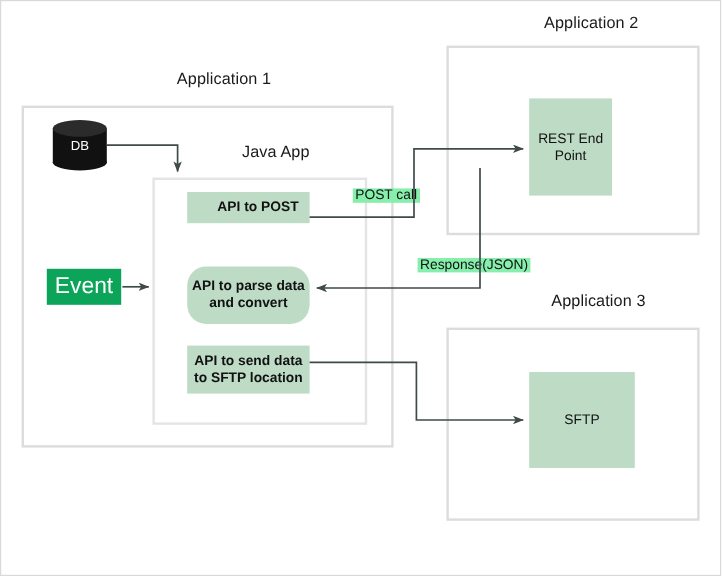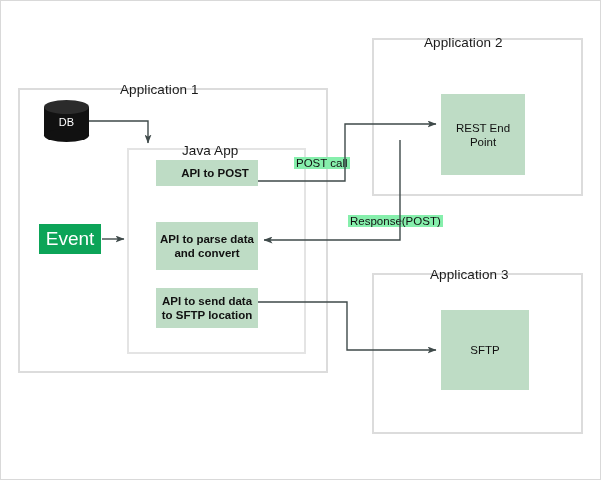--- a/index.html
+++ b/index.html
@@ -37,23 +37,22 @@
     box-sizing: border-box;
     background: transparent;
   }
 
   
   .title-label {
     position: absolute;
     font-size: 13.5px;
     color: #1a1a1a;
     white-space: nowrap;
-    text-align: left;
+    text-align: right;
     letter-spacing: 0.1px;
-    margin-top: 24px;
   }
 
   
   .node {
     position: absolute;
     background: #bedcc5;
     display: flex;
     align-items: center;
     justify-content: center;
     text-align: center;
@@ -173,39 +172,39 @@
   </div>
 
   <div class="event-node" style="left:39px; top:224px; width:62px; height:30px;">
     <span>Event</span>
   </div>
 
   <div class="node" style="left:156px; top:160px; width:102px; height:26px;padding-left:20px;">
     <span>API to POST</span>
   </div>
 
-  <div class="node" style="left:156px; top:222px; width:102px; height:48px;">
+  <div class="node" style="left:156px; top:222px; width:102px; height:48px;border-radius:16px;">
     <span>API to parse data and convert</span>
   </div>
 
   <div class="node" style="left:156px; top:288px; width:102px; height:40px;">
     <span>API to send data to SFTP location</span>
   </div>
 
-  <div class="node plain" style="left:441px; top:82px; width:84px; height:81px;margin-top:12px;">
+  <div class="node plain" style="left:441px; top:82px; width:69px; height:81px;">
     <span>REST End Point</span>
   </div>
 
   <div class="node plain" style="left:441px; top:310px; width:88px; height:80px;text-align:center;">
     <span>SFTP</span>
   </div>
 
   <div class="edge-label" style="left:294px; top:157px;">POST call</div>
 
-  <div class="edge-label" style="left:348px; top:215px;">Response(POST)</div>
+  <div class="edge-label" style="left:348px; top:215px;">Response(JSON)</div>
 
   <svg id="wires" viewBox="0 0 603 482" xmlns="http://www.w3.org/2000/svg">
     <defs>
       <marker id="arrowhead" markerWidth="9" markerHeight="7" refX="8.5" refY="3.5" orient="auto" markerUnits="userSpaceOnUse">
         <path d="M0,0 L9,3.5 L0,7 L2.2,3.5 Z" fill="#3f4a4a"></path>
       </marker>
     </defs>
 
     <path d="M 89,121 L 148,121 L 148,143" fill="none" stroke="#3f4a4a" stroke-width="1.4" marker-end="url(#arrowhead)"></path>
 

